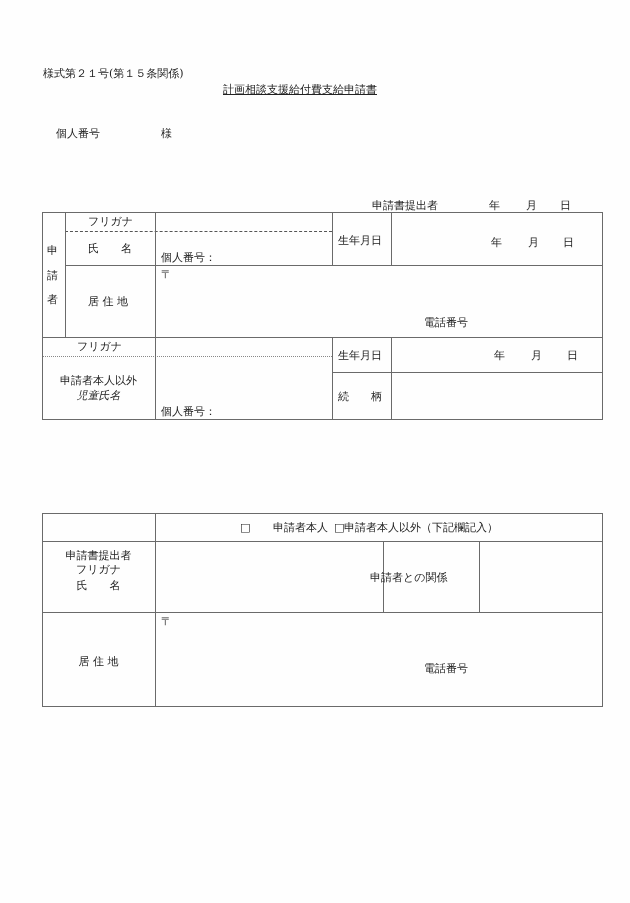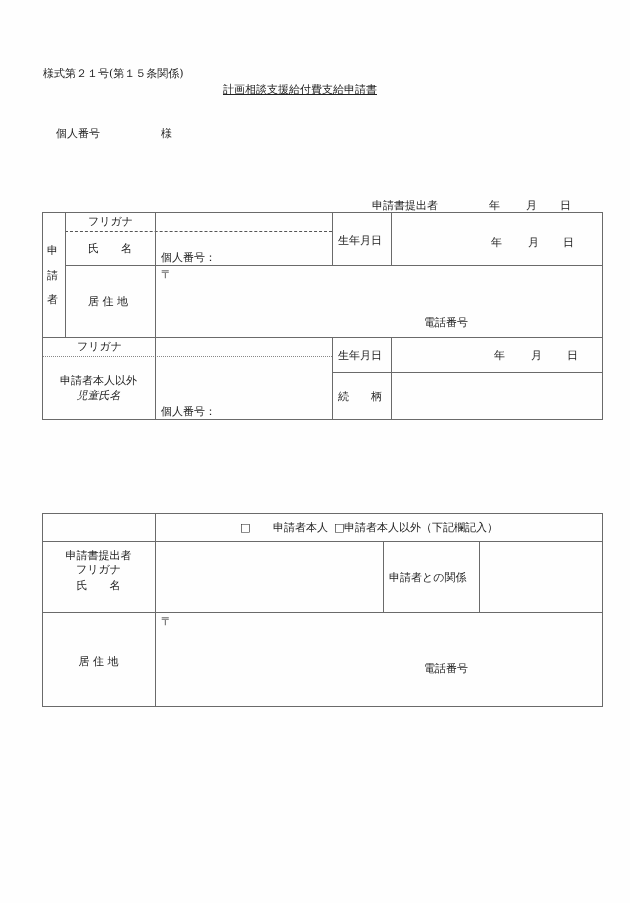--- a/index.html
+++ b/index.html
@@ -100,20 +100,20 @@
 
 <div class="abs ctr" style="left:42px;width:113px;top:550px;">申請書提出者</div>
 <div class="abs" style="left:240px;top:522px;">□</div>
 <div class="abs" style="left:273px;top:522px;">申請者本人</div>
 <div class="abs" style="left:334px;top:522px;">□</div>
 <div class="abs" style="left:344px;top:522px;">申請者本人以外（下記欄記入）</div>
 
 <div class="abs ctr" style="left:42px;width:113px;top:564px;">フリガナ</div>
 <div class="abs ctr" style="left:42px;width:113px;top:580px;">氏　　名</div>
 <div class="field" style="left:156px;top:542px;width:226px;height:69px;"></div>
-<div class="abs" style="left:389px;top:572px;">申請者との関係</div>
+<div class="abs" style="left:370px;top:572px;">申請者との関係</div>
 <div class="field" style="left:480px;top:542px;width:121px;height:69px;"></div>
 
 <div class="abs ctr" style="left:42px;width:113px;top:656px;">居 住 地</div>
 <div class="abs" style="left:161px;top:616px;">〒</div>
 <div class="field" style="left:175px;top:613px;width:426px;height:42px;"></div>
 <div class="abs" style="left:424px;top:663px;">電話番号</div>
 <div class="field" style="left:475px;top:656px;width:126px;height:24px;"></div>
 
 </body></html>

